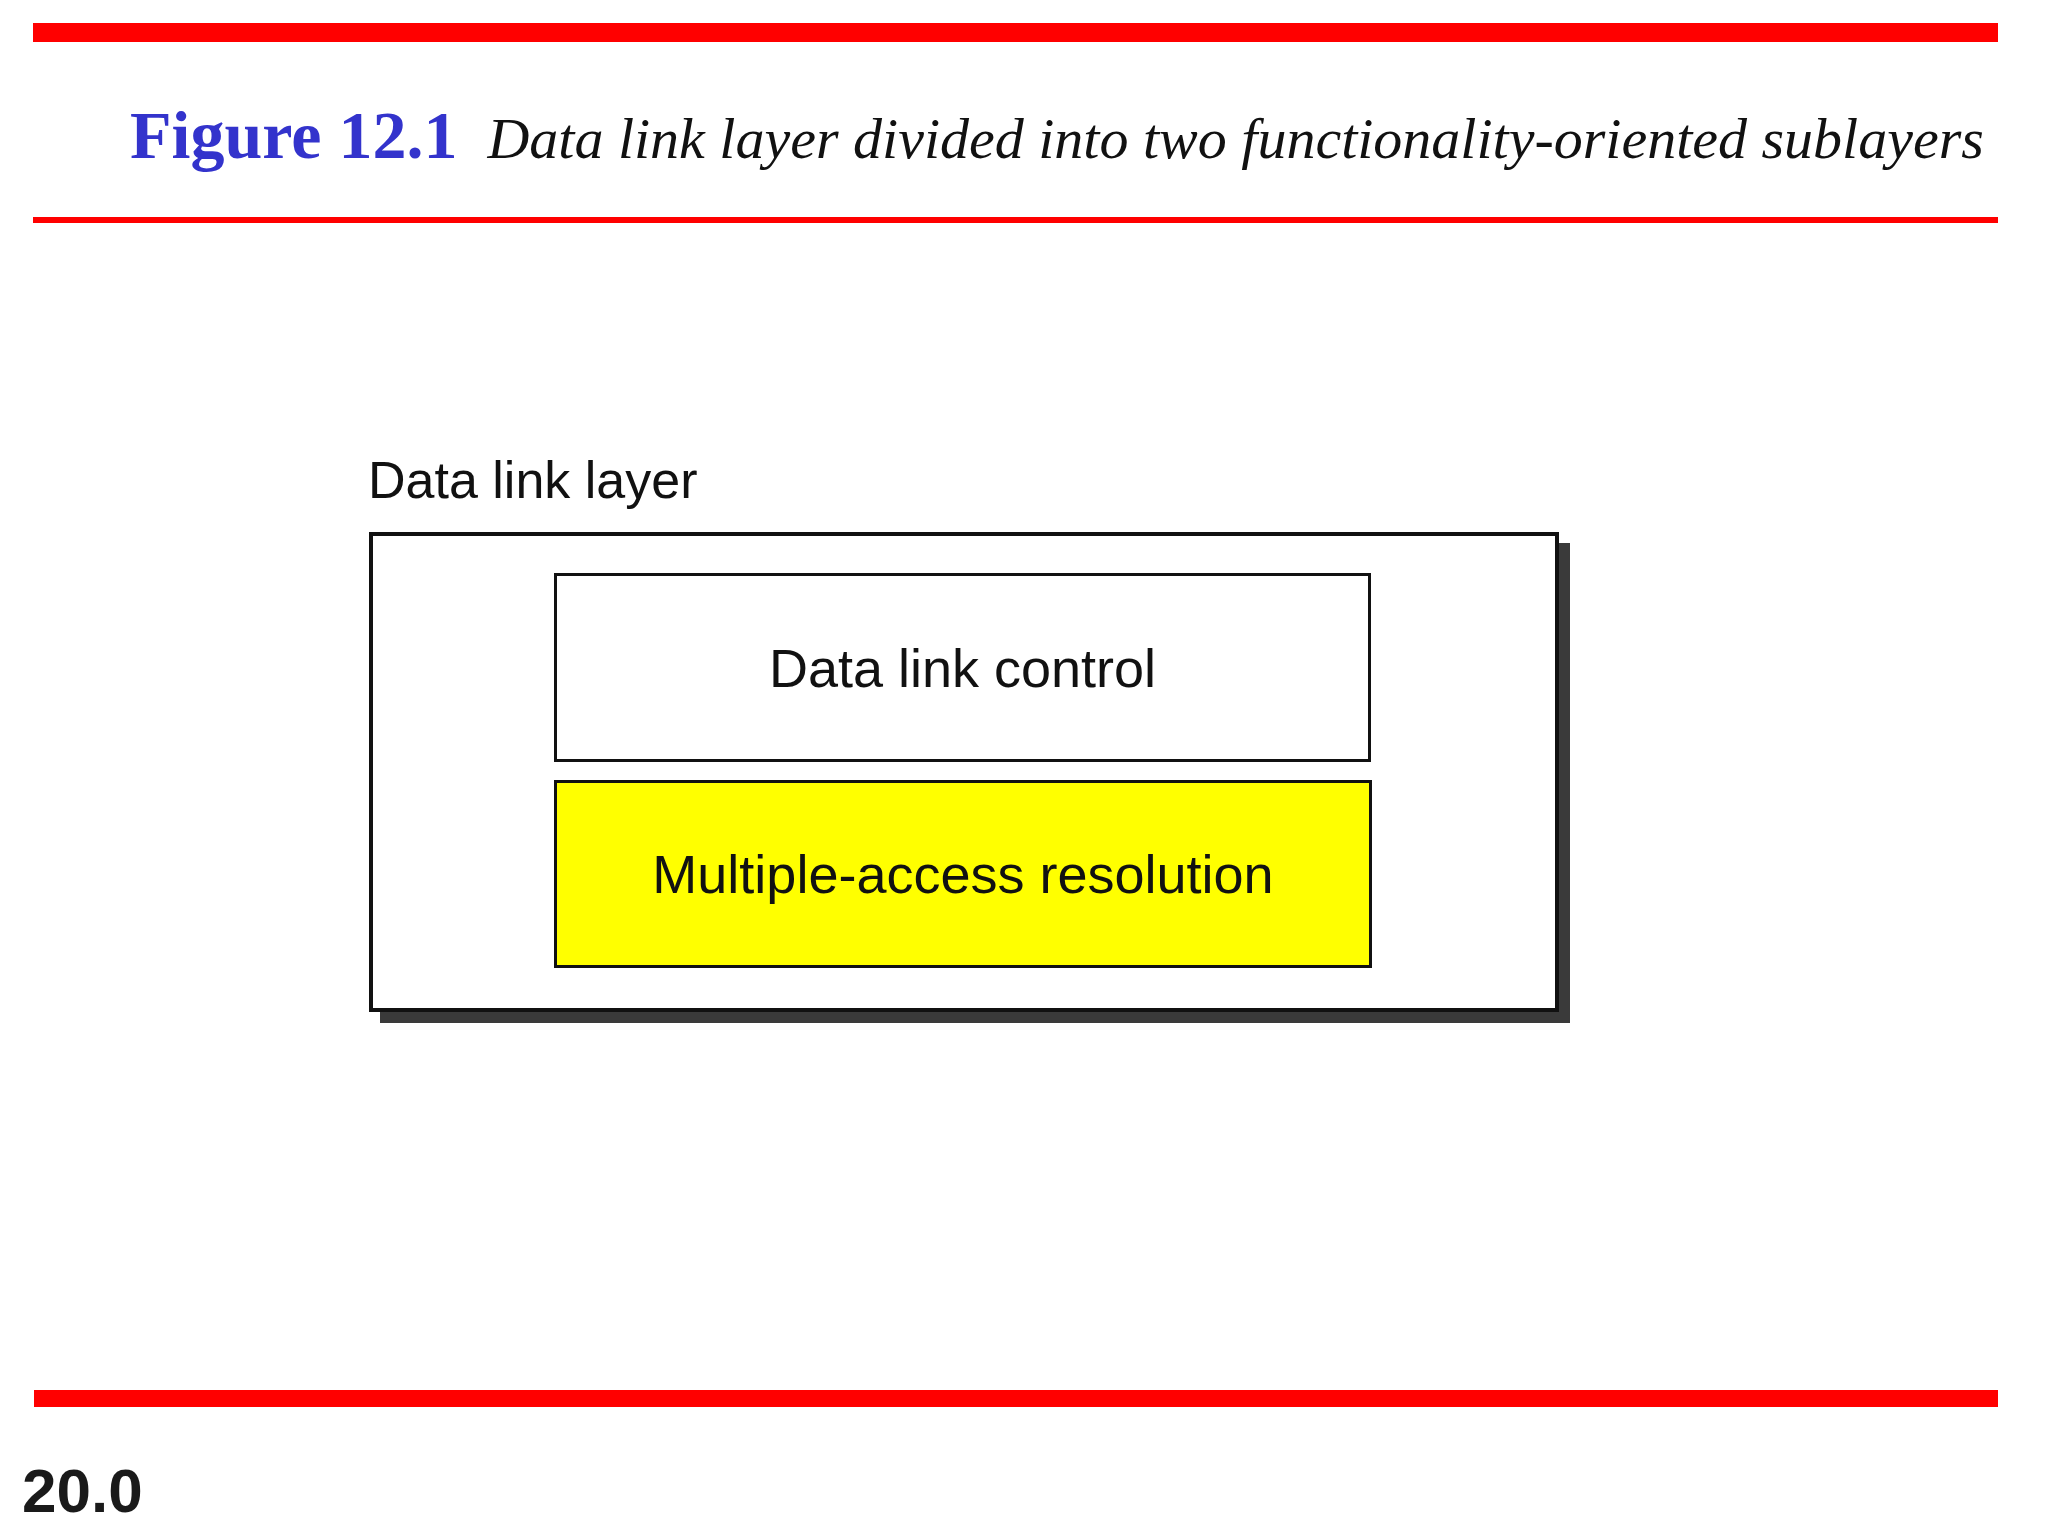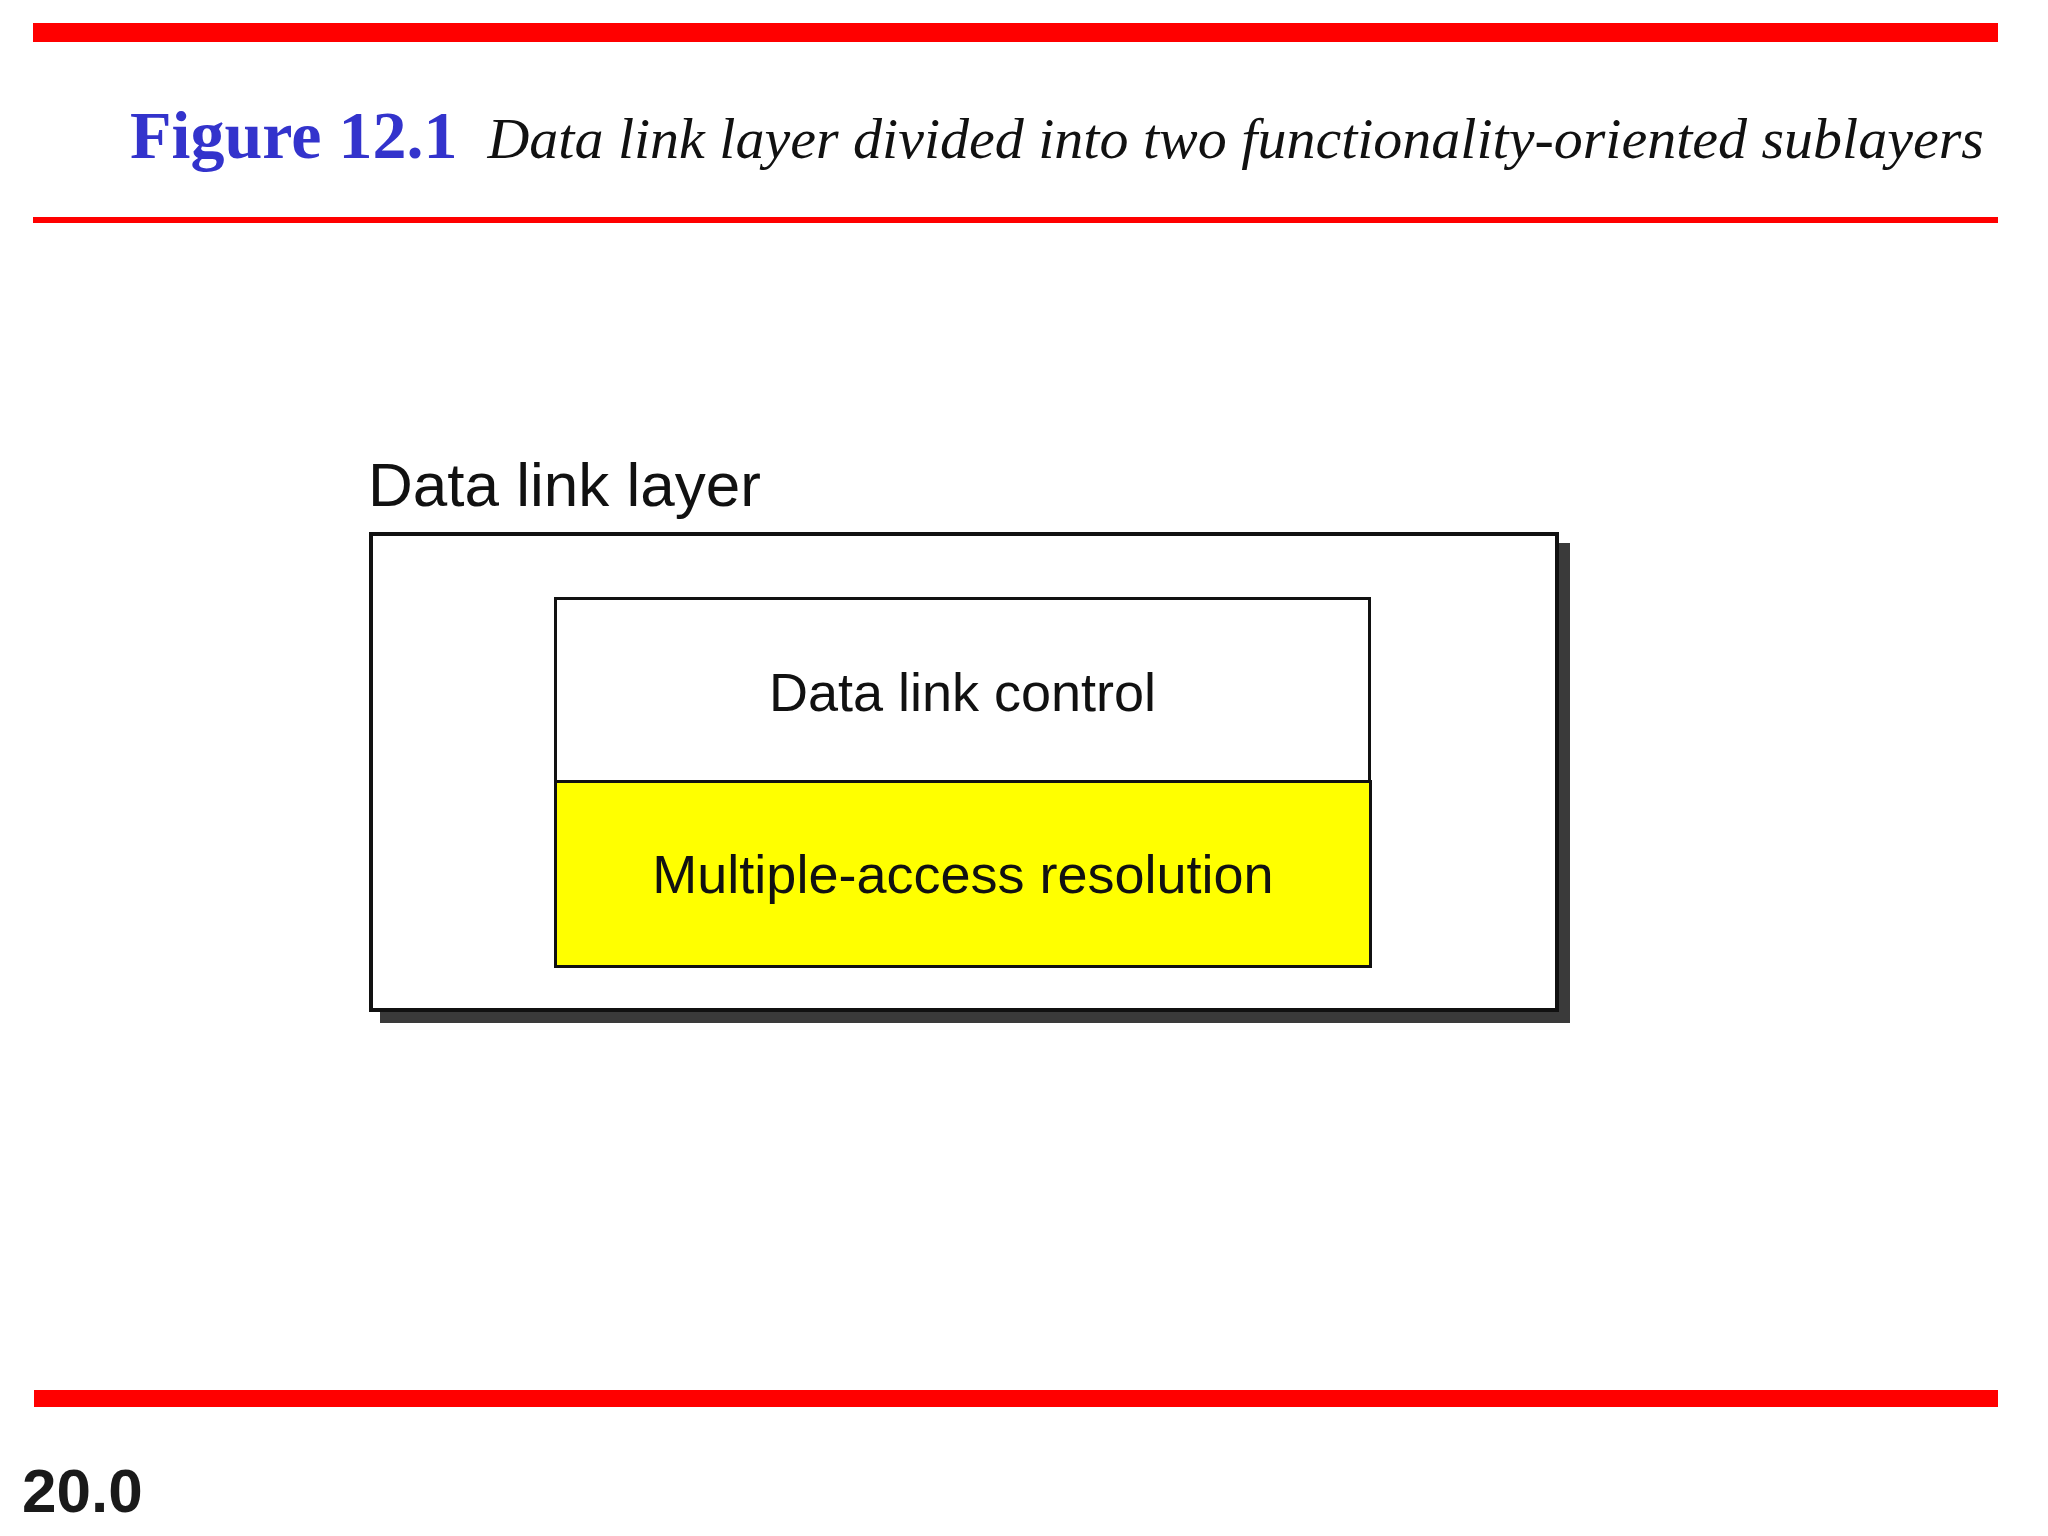--- a/index.html
+++ b/index.html
@@ -53,21 +53,21 @@
     font-size: 58px;
     font-weight: normal;
     font-style: italic;
     color: #111111;
   }
 
   
   .container-label {
     position: absolute;
     left: 368px; top: 454px;
-    font-size: 62px;
+    font-size: 52px;
     line-height: 1;
     color: #111111;
   }
   .outer-box {
     position: absolute;
     left: 369px; top: 532px;
     width: 1190px; height: 480px;
     box-sizing: border-box;
     background: #ffffff;
     border: 4px solid #111111;
@@ -81,21 +81,20 @@
     align-items: center;
     justify-content: center;
     font-size: 54px;
     color: #111111;
     text-align: center;
   }
   .sublayer-control {
     left: 554px; top: 573px;
     width: 817px; height: 189px;
     background: #ffffff;
-    margin-top: 24px;
   }
   .sublayer-multiple {
     left: 554px; top: 780px;
     width: 818px; height: 188px;
   }
 
   
   .page-number {
     position: absolute;
     left: 22px; top: 1460px;

